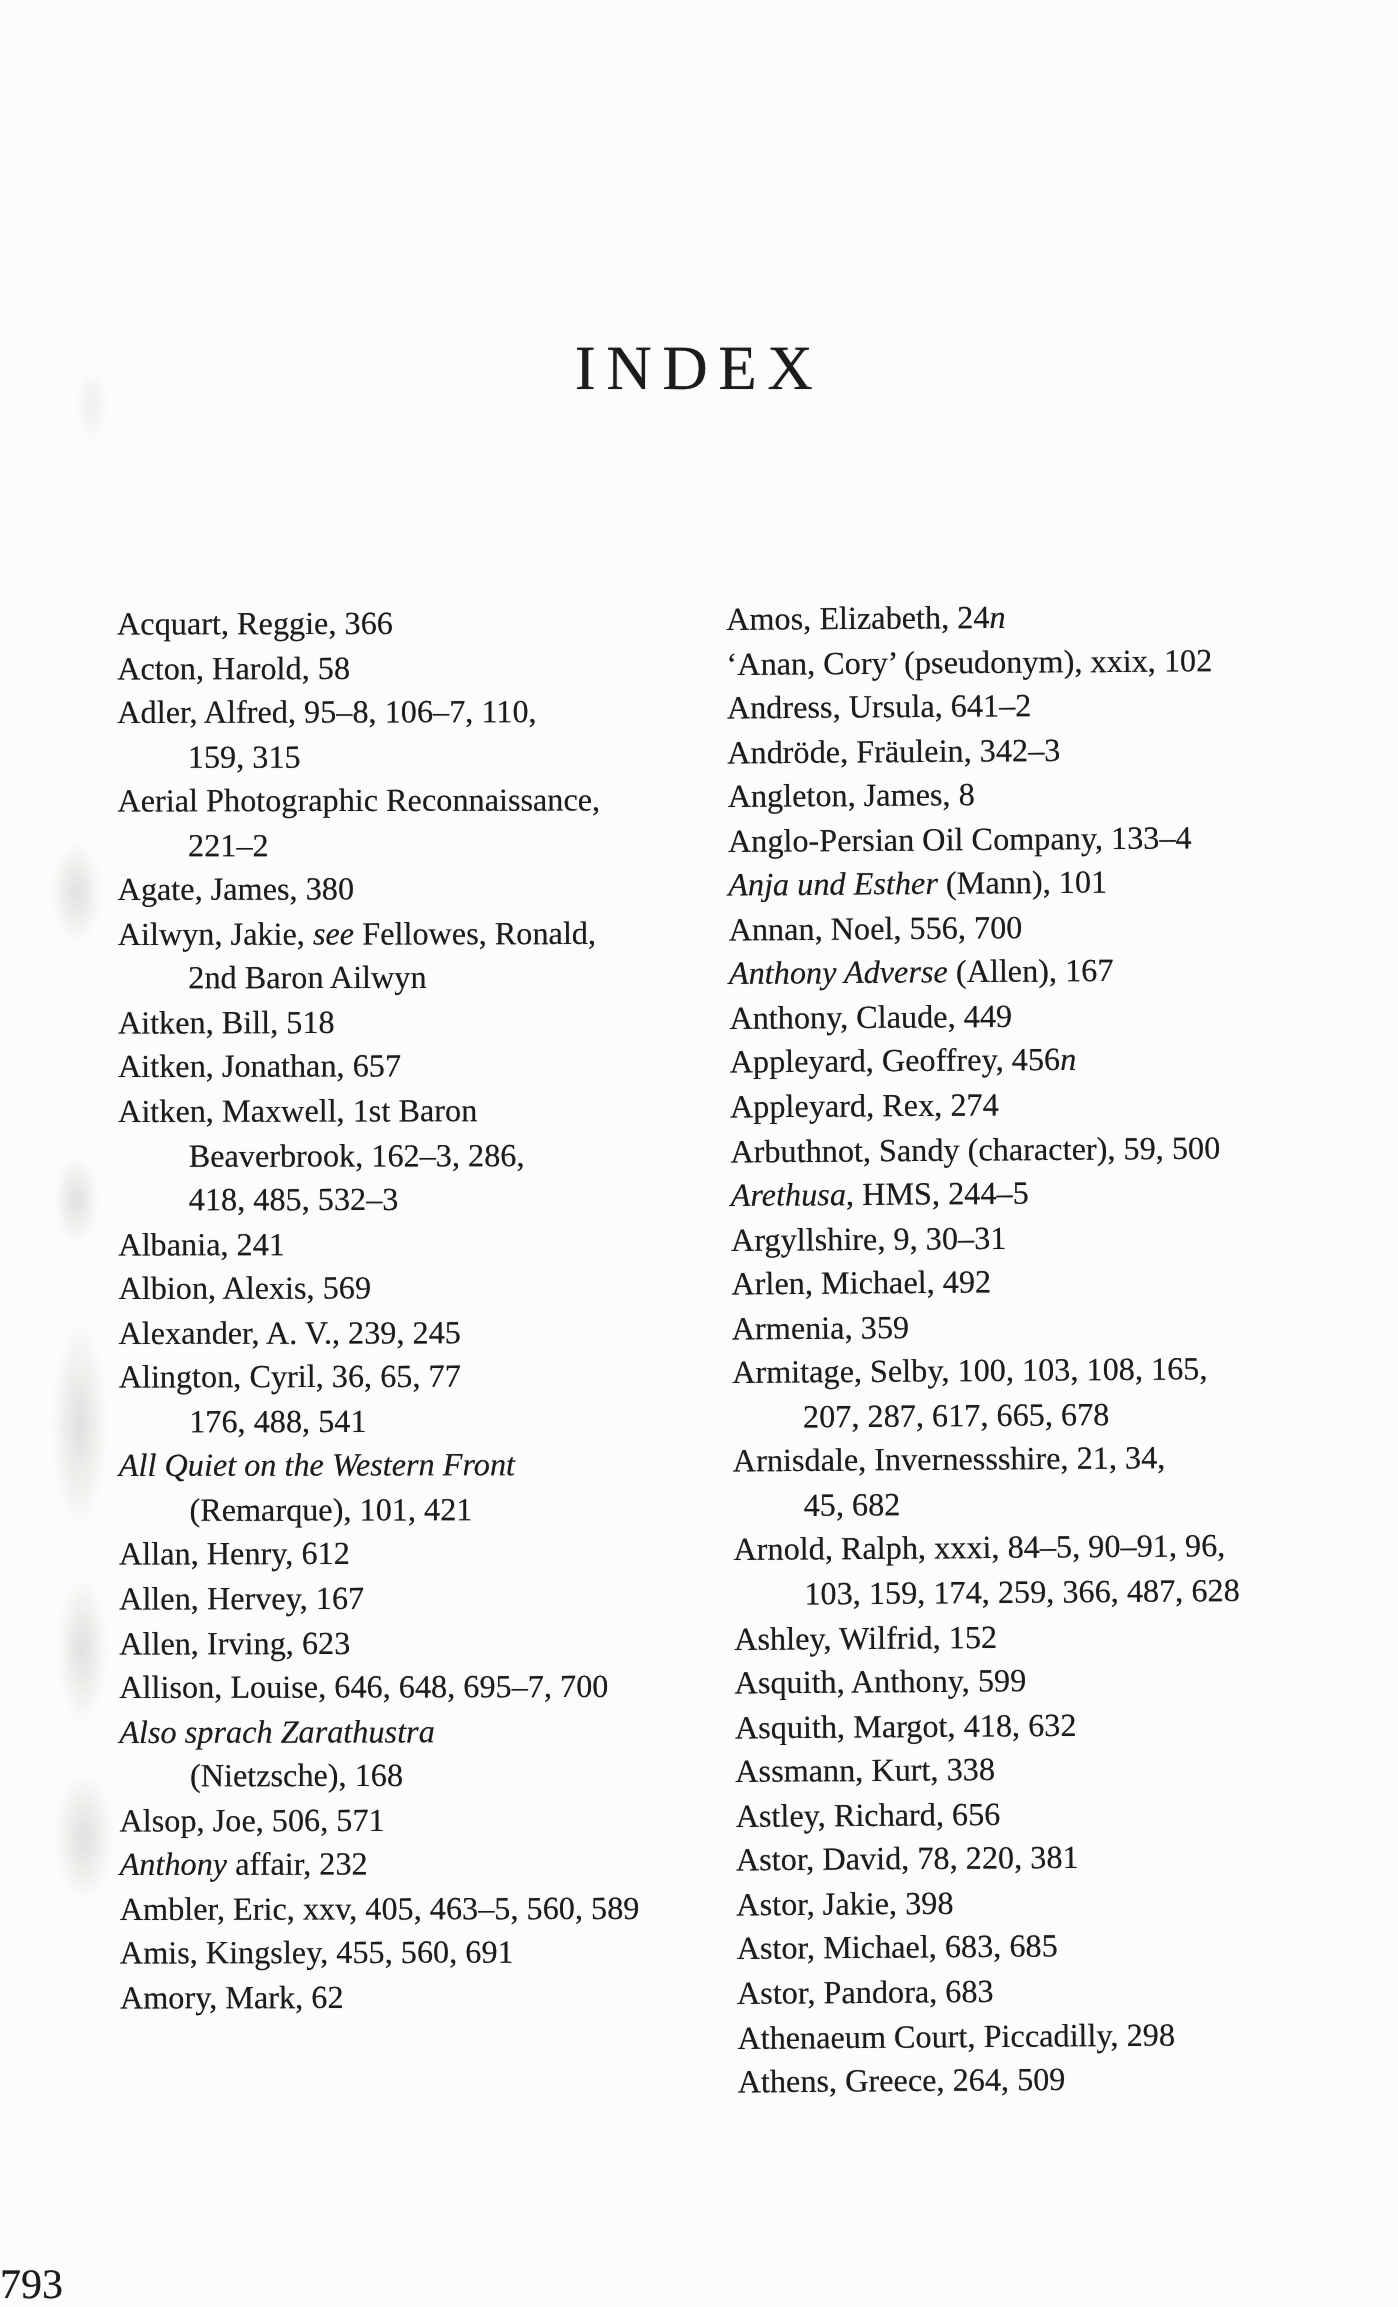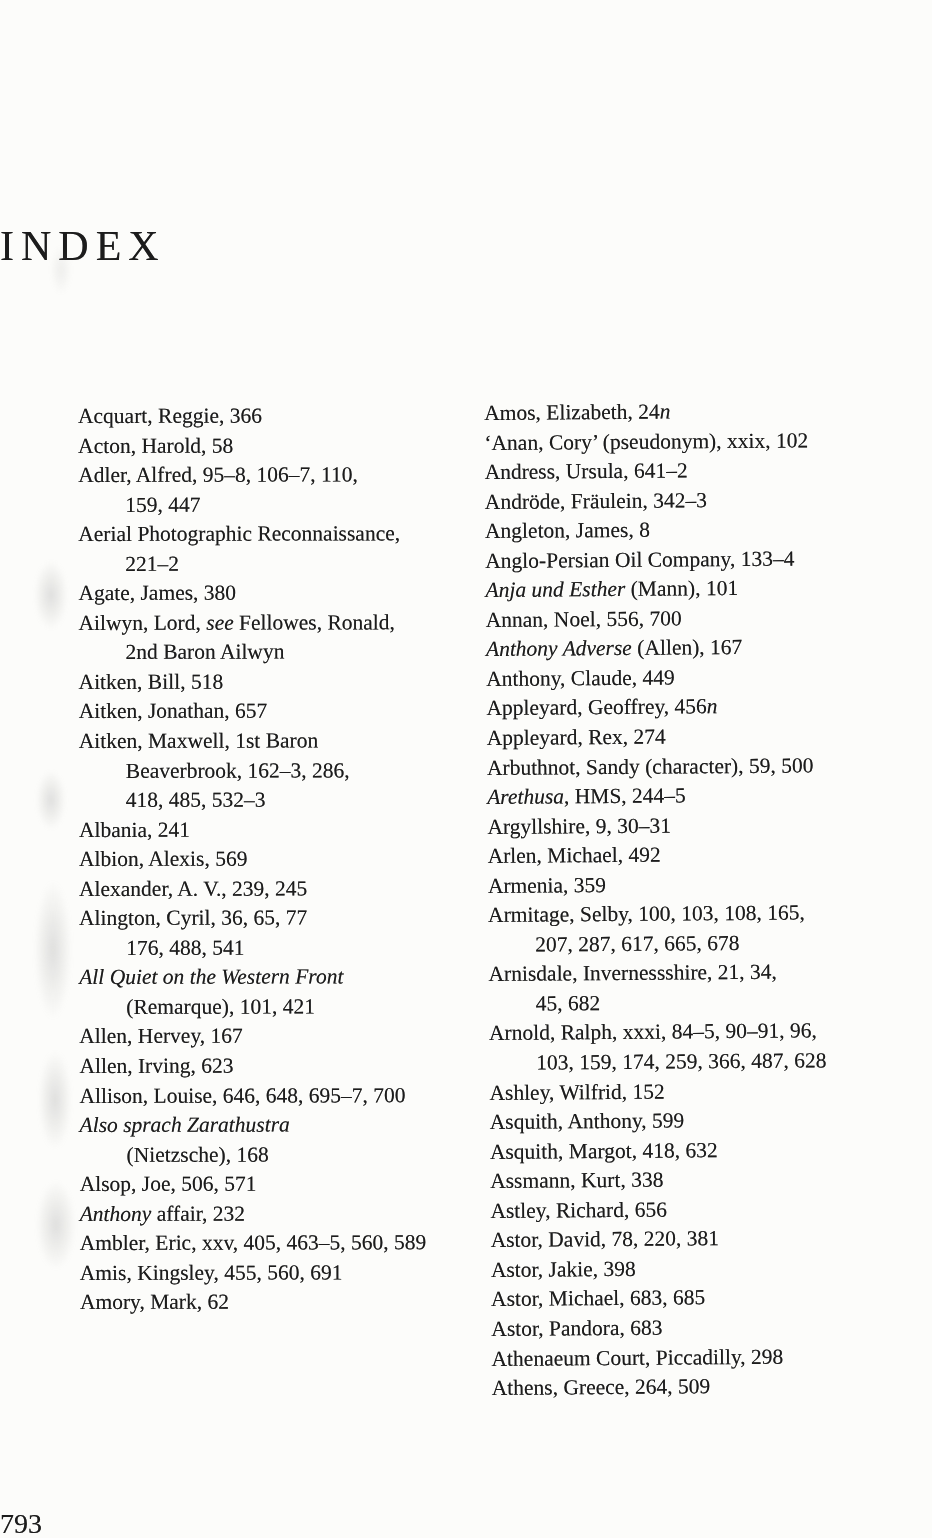--- a/index.html
+++ b/index.html
@@ -13,20 +13,21 @@
     font-family: "Liberation Serif", serif;
     color: var(--ink, #1c1c1c);
   }
 
   .index-title {
     position: absolute;
     top: 222px;
     left: 0;
     width: 100%;
     margin: 0;
+    text-align: center;
     font-size: 42px;
     font-weight: 400;
     letter-spacing: 7px;
     text-shadow: 0 0 0.6px rgba(0,0,0,0.6);
   }
 
   .col {
     position: absolute;
     font-size: 21.5px;
     line-height: 29.55px;
@@ -69,38 +70,39 @@
 </head>
 <body>
 
 <div class="page" style="--paper: #fcfcfa; --ink: #1c1c1c;">
   <h1 class="index-title">INDEX</h1>
 
   <div class="col col-left">
       <div class="index-line"><span>Acquart, Reggie, 366</span></div>
       <div class="index-line"><span>Acton, Harold, 58</span></div>
       <div class="index-line"><span>Adler, Alfred, 95–8, 106–7, 110,</span></div>
-      <div class="index-line indent"><span>159, 447</span></div>
+      <div class="index-line indent"><span>159, 315</span></div>
       <div class="index-line"><span>Aerial Photographic Reconnaissance,</span></div>
       <div class="index-line indent"><span>221–2</span></div>
       <div class="index-line"><span>Agate, James, 380</span></div>
-      <div class="index-line"><span>Ailwyn, Lord, </span><span class="it">see</span><span> Fellowes, Ronald,</span></div>
+      <div class="index-line"><span>Ailwyn, Jakie, </span><span class="it">see</span><span> Fellowes, Ronald,</span></div>
       <div class="index-line indent"><span>2nd Baron Ailwyn</span></div>
       <div class="index-line"><span>Aitken, Bill, 518</span></div>
       <div class="index-line"><span>Aitken, Jonathan, 657</span></div>
       <div class="index-line"><span>Aitken, Maxwell, 1st Baron</span></div>
       <div class="index-line indent"><span>Beaverbrook, 162–3, 286,</span></div>
       <div class="index-line indent"><span>418, 485, 532–3</span></div>
       <div class="index-line"><span>Albania, 241</span></div>
       <div class="index-line"><span>Albion, Alexis, 569</span></div>
       <div class="index-line"><span>Alexander, A. V., 239, 245</span></div>
       <div class="index-line"><span>Alington, Cyril, 36, 65, 77</span></div>
       <div class="index-line indent"><span>176, 488, 541</span></div>
       <div class="index-line"><span class="it">All Quiet on the Western Front</span></div>
       <div class="index-line indent"><span>(Remarque), 101, 421</span></div>
+      <div class="index-line"><span>Allan, Henry, 612</span></div>
       <div class="index-line"><span>Allen, Hervey, 167</span></div>
       <div class="index-line"><span>Allen, Irving, 623</span></div>
       <div class="index-line"><span>Allison, Louise, 646, 648, 695–7, 700</span></div>
       <div class="index-line"><span class="it">Also sprach Zarathustra</span></div>
       <div class="index-line indent"><span>(Nietzsche), 168</span></div>
       <div class="index-line"><span>Alsop, Joe, 506, 571</span></div>
       <div class="index-line"><span class="it">Anthony</span><span> affair, 232</span></div>
       <div class="index-line"><span>Ambler, Eric, xxv, 405, 463–5, 560, 589</span></div>
       <div class="index-line"><span>Amis, Kingsley, 455, 560, 691</span></div>
       <div class="index-line"><span>Amory, Mark, 62</span></div>

